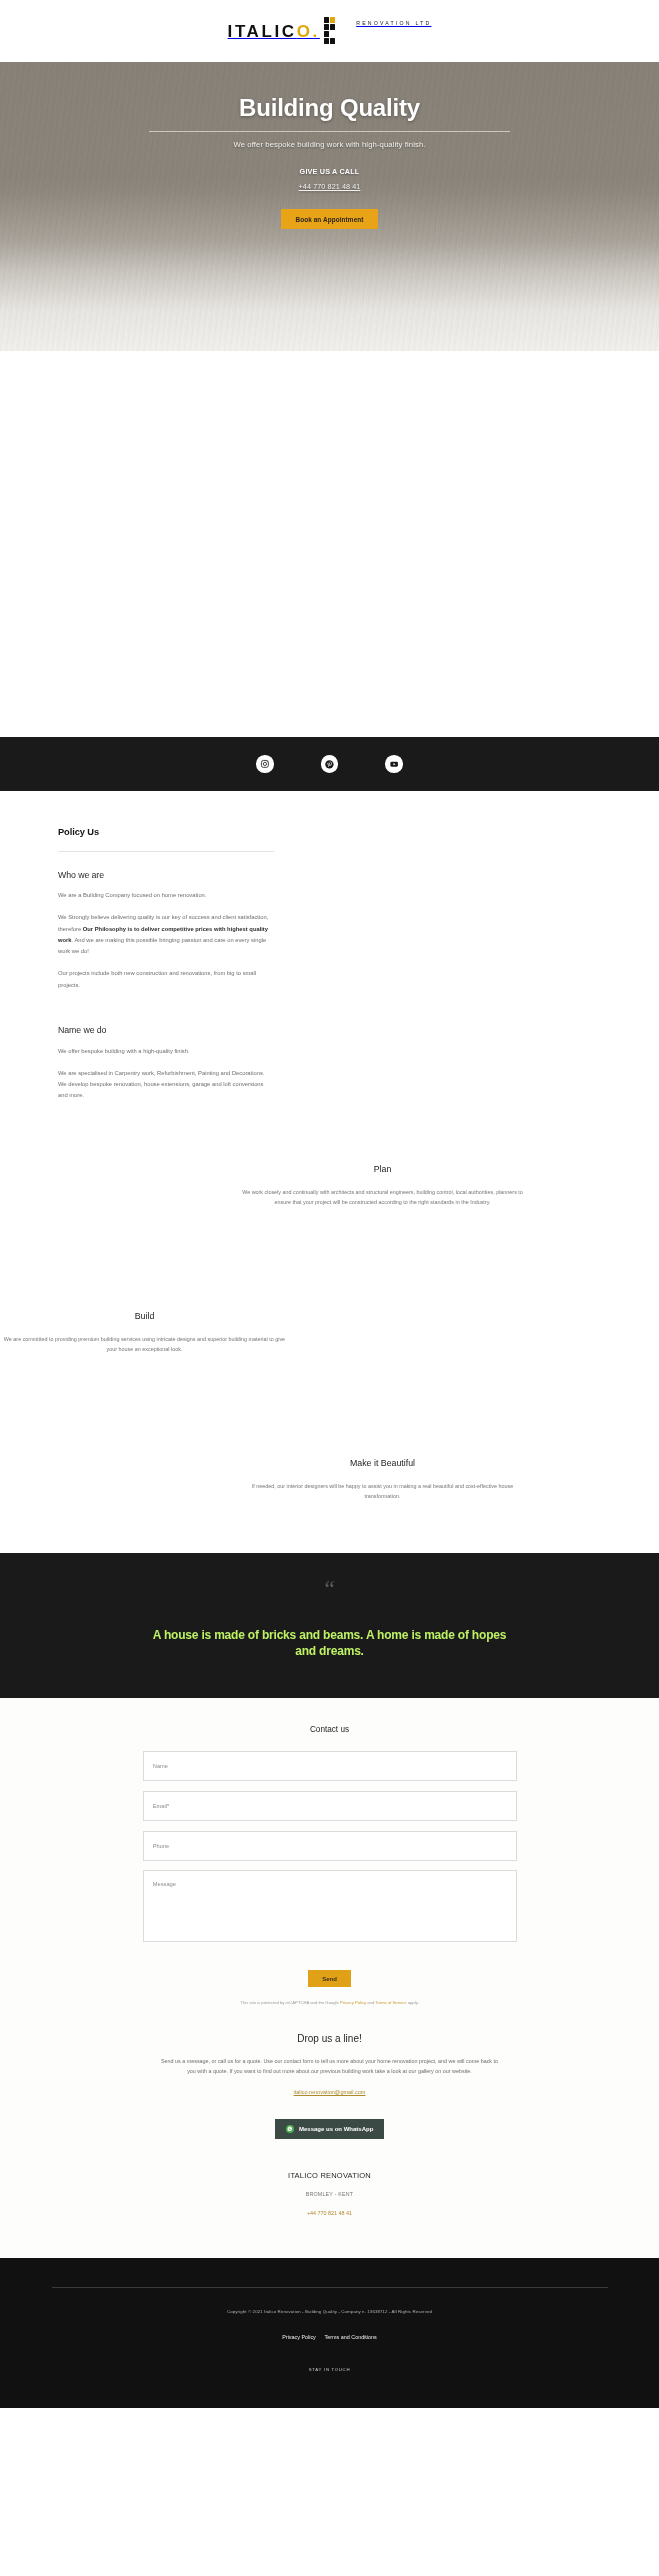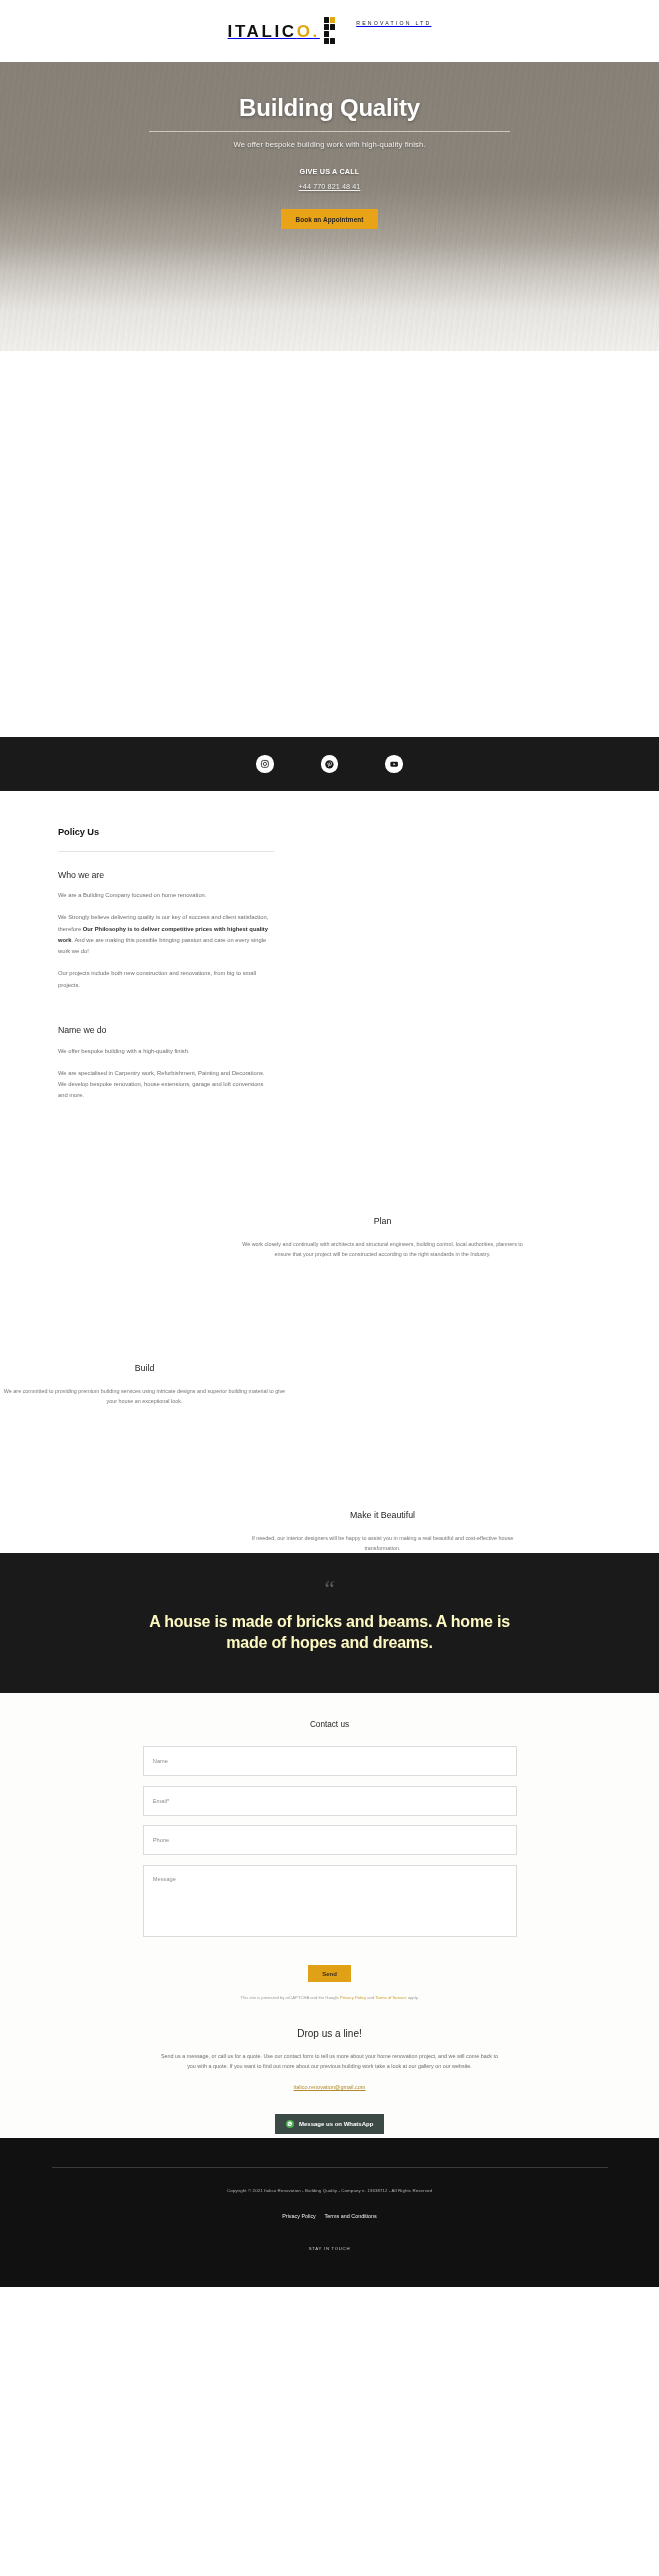--- a/index.html
+++ b/index.html
@@ -198,21 +198,21 @@
   }
   .body-text b { color: #2e2e2e; font-weight: bold; }
   .about-gap { height: 23px; }
 
   
   .process { width: 659px; background: #ffffff; }
   .process-block {
     width: 574px;
     height: 147px;
     display: flex;
-    align-items: flex-end;
+    align-items: center;
   }
   .process-block.right { justify-content: flex-end; padding-right: 47px; }
   .process-block.left  { justify-content: flex-start; }
   .process-text {
     width: 289px;
     text-align: center;
   }
   .process-title {
     font-size: 8.8px;
     color: #1d1d1d;
@@ -236,26 +236,27 @@
     text-align: center;
   }
   .quote-mark {
     font-size: 23px;
     color: #5a5a5a;
     line-height: 0.6;
     font-family: "Liberation Serif", serif;
     margin-bottom: 13.4px;
   }
   .quote-text {
-    font-size: 16px;
-    font-weight: bold;
-    color: #fef9c3;
+    font-size: 12px;
+    font-weight: bold;
+    color: #bef264;
     line-height: 1.37;
     width: 361px;
     letter-spacing: -0.2px;
+    margin-top: 16px;
   }
 
   
   .contact {
     width: 659px;
     background: #fdfdfc;
     padding: 27px 0 4px;
     display: flex;
     flex-direction: column;
     align-items: center;
@@ -543,20 +544,25 @@
     <button class="whatsapp-btn">
       <span class="wa-circle">
         <svg width="5.7" height="5.7" viewBox="0 0 24 24" fill="#ffffff">
           <path d="M12 2.5A9.4 9.4 0 0 0 3.8 16.6L2.6 21.4l4.9-1.2A9.4 9.4 0 1 0 12 2.5zm5.2 13.1c-.2.6-1.2 1.2-1.7 1.2-.5.1-1 .1-1.6-.1-.4-.1-.9-.3-1.5-.6-2.6-1.1-4.3-3.7-4.4-3.9-.1-.2-1-1.4-1-2.6s.6-1.8.9-2.1c.2-.2.5-.3.7-.3h.5c.2 0 .4 0 .6.4.2.5.7 1.7.8 1.8.1.1.1.3 0 .4l-.3.5-.4.4c-.1.1-.3.3-.1.5.1.3.6 1.1 1.4 1.8 1 .9 1.8 1.1 2 1.2.2.1.4.1.5-.1l.7-.8c.2-.2.3-.2.5-.1l1.7.8c.2.1.4.2.4.3.1.2.1.7-.1 1.3z"></path>
         </svg>
       </span>
       <span>Message us on WhatsApp</span>
     </button>
   </div>
 
+  <div class="company-block">
+    <div class="company-name">ITALICO RENOVATION</div>
+    <div class="company-loc">BROMLEY - KENT</div>
+    <a class="company-phone" href="#">+44 770 821 48 41</a>
+  </div>
 </section>
 
 <footer class="site-footer">
   <div class="footer-rule"></div>
   <div class="footer-copy">Copyright © 2021 Italico Renovation - Building Quality - Company n. 13638712 - All Rights Reserved</div>
   <div class="footer-links">
     <a href="#">Privacy Policy</a>
     <a href="#">Terms and Conditions</a>
   </div>
   <div class="footer-stay">STAY IN TOUCH</div>

